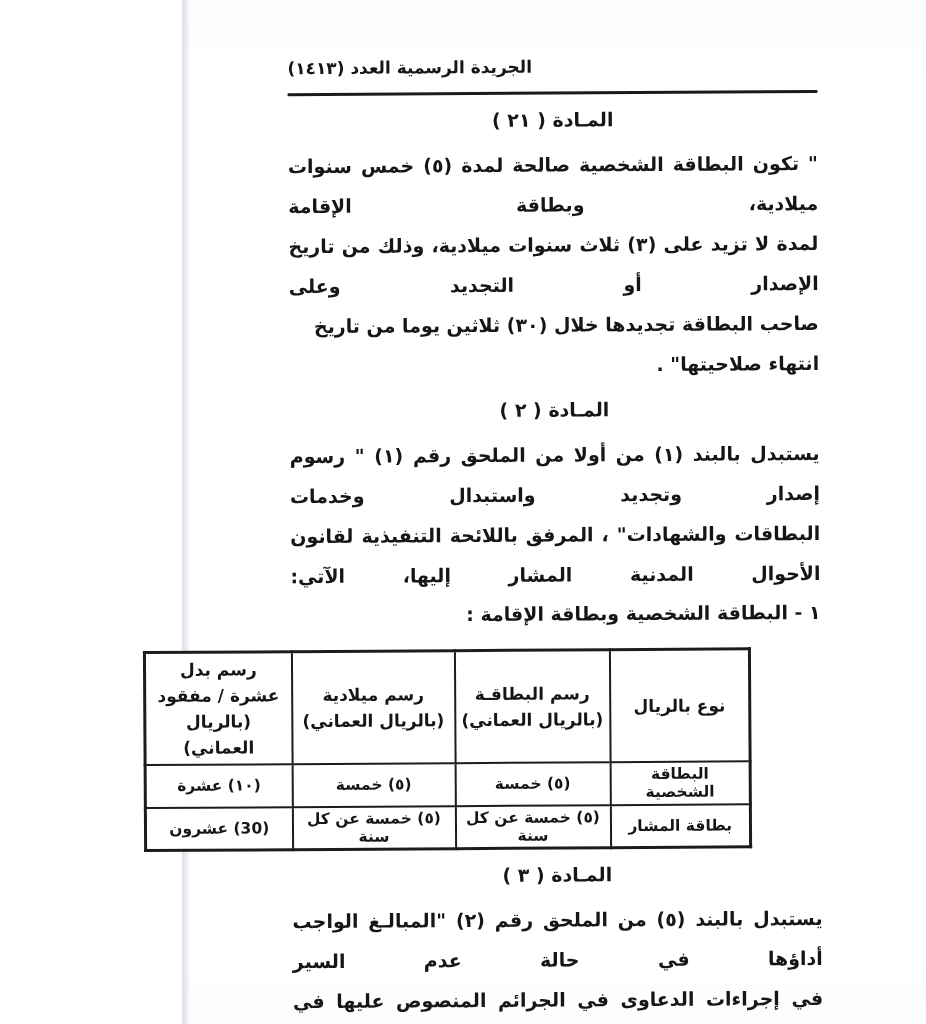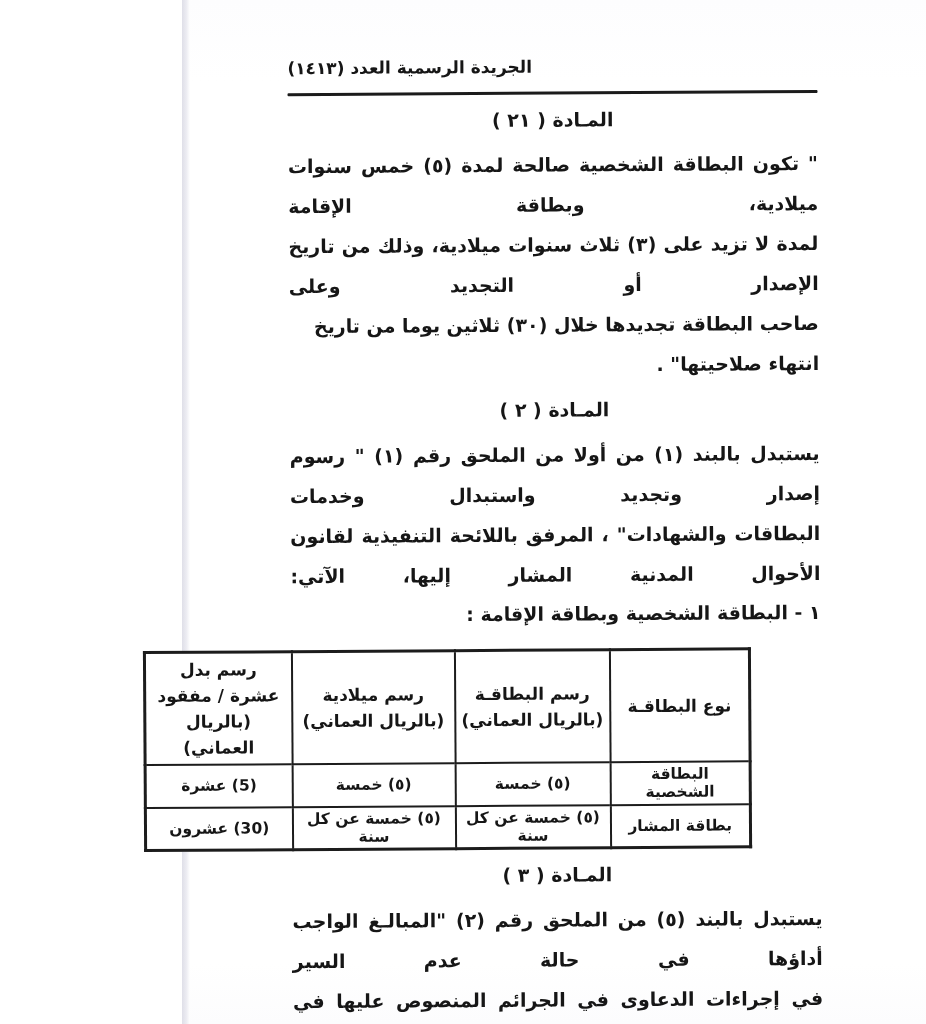--- a/index.html
+++ b/index.html
@@ -124,21 +124,21 @@
       <table class="fees-table">
         <colgroup>
           <col style="width:140px">
           <col style="width:155px">
           <col style="width:163px">
           <col style="width:147px">
         </colgroup>
         <thead>
           <tr>
             <th>
-              <span class="hline">نوع البطاقـة</span>
+              <span class="hline">نوع بالريال</span>
             </th>
             <th>
               <span class="hline">رسم البطاقـة</span>
               <span class="hline">(بالريال العماني)</span>
             </th>
             <th>
               <span class="hline">رسم ميلادية</span>
               <span class="hline">(بالريال العماني)</span>
             </th>
             <th>
@@ -146,21 +146,21 @@
               <span class="hline">عشرة / مفقود</span>
               <span class="hline">(بالريال العماني)</span>
             </th>
           </tr>
         </thead>
         <tbody>
           <tr>
             <td>البطاقة الشخصية</td>
             <td>(٥) خمسة</td>
             <td>(٥) خمسة</td>
-            <td>(5) عشرة</td>
+            <td>(١٠) عشرة</td>
           </tr>
           <tr>
             <td>بطاقة المشار</td>
             <td>(٥) خمسة عن كل سنة</td>
             <td>(٥) خمسة عن كل سنة</td>
             <td>(30) عشرون</td>
           </tr>
         </tbody>
       </table>
 

